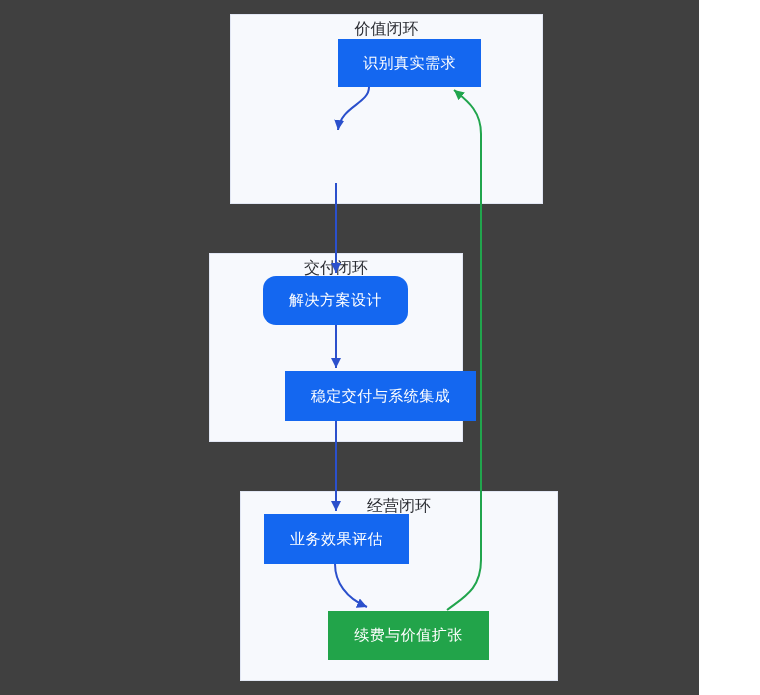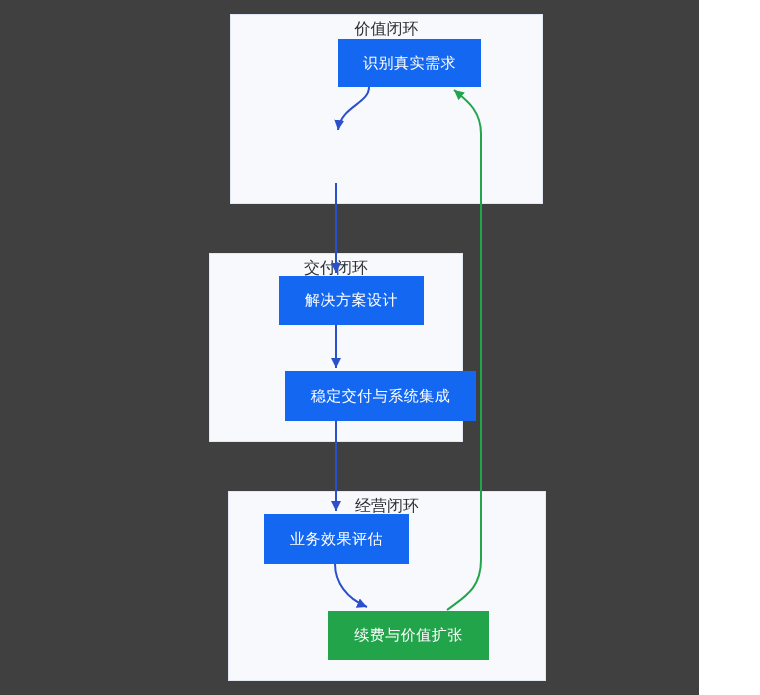--- a/index.html
+++ b/index.html
@@ -21,38 +21,38 @@
   }
   .group-title {
     display: inline-block;
     margin-top: 4px;
     font-size: 16px;
     color: #2b2d33;
     line-height: 1.2;
   }
   #group-value   { left: 230px; top: 14px;  width: 313px; height: 190px; }
   #group-deliver { left: 209px; top: 253px; width: 254px; height: 189px; }
-  #group-operate { left: 228px; top: 491px; width: 318px; height: 190px; }
+  #group-operate { left: 240px; top: 491px; width: 318px; height: 190px; }
 
   .node {
     position: absolute;
     display: flex;
     align-items: center;
     justify-content: center;
     color: #ffffff;
     font-size: 15px;
     letter-spacing: 0.5px;
     box-sizing: border-box;
     z-index: 2;
     cursor: default;
     white-space: nowrap;
   }
   #node-1 { left: 338px; top: 39px;  width: 143px; height: 48px; }
   #node-2 { left: 264px; top: 133px; width: 144px; height: 50px; }
-  #node-3 { left: 279px; top: 276px; width: 145px; height: 49px; }
+  #node-3 { left: 263px; top: 276px; width: 145px; height: 49px; border-radius: 13px; }
   #node-4 { left: 241px; top: 371px; width: 191px; height: 50px; }
   #node-5 { left: 264px; top: 514px; width: 145px; height: 50px; }
   #node-6 { left: 328px; top: 611px; width: 161px; height: 49px; }
 
   .edges {
     position: absolute;
     left: 0; top: 0;
     width: 760px; height: 695px;
     z-index: 1;
     pointer-events: none;

